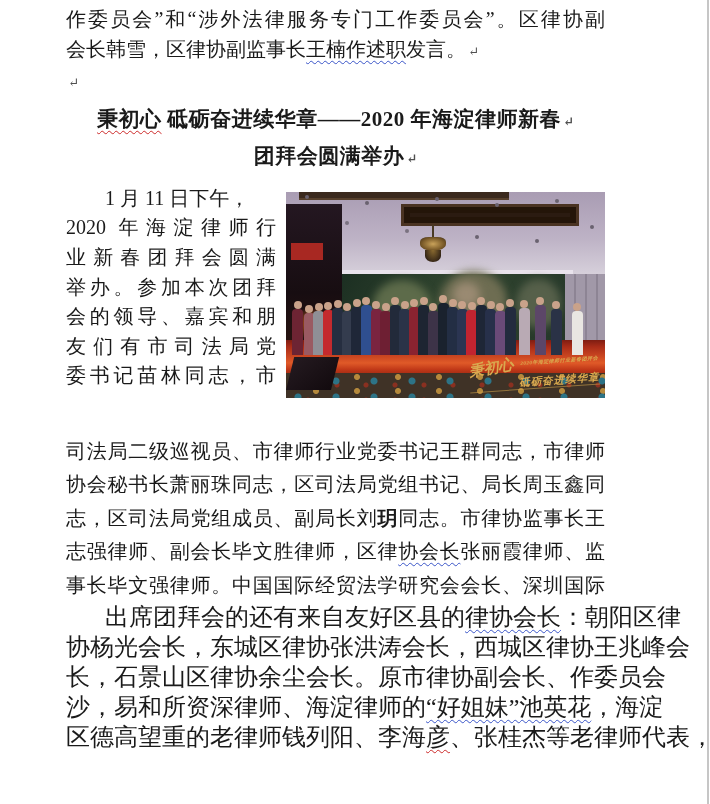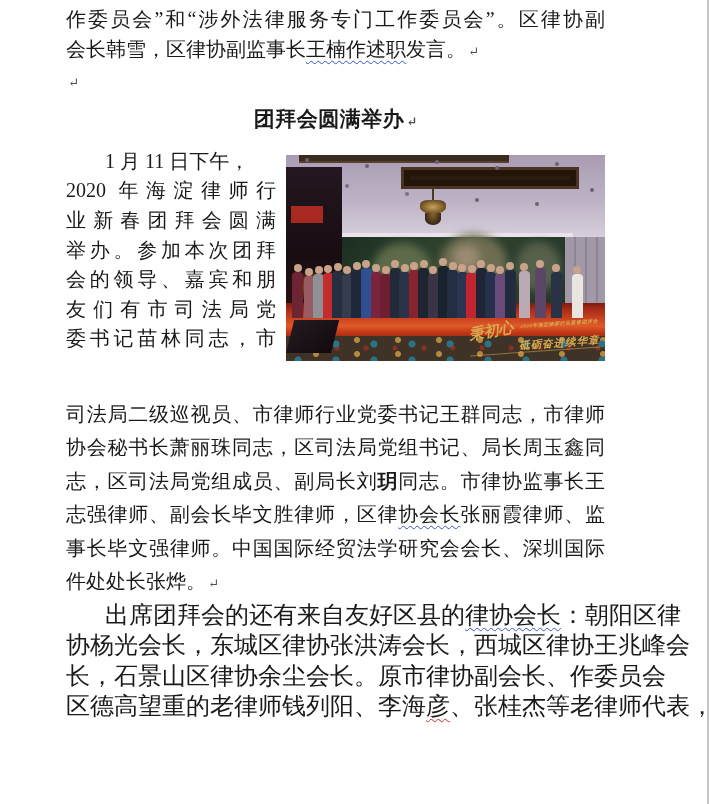--- a/index.html
+++ b/index.html
@@ -98,20 +98,21 @@
   <div class="block bodytext">
       <div class="line j-all"><span>作委员会”和“涉外法律服务专门工作委员会”。区律协副</span></div>
       <div class="line"><span>会长韩雪，区律协副监事长</span><span class="sq-blue">王楠作述职</span><span>发言。</span><span class="mark">↵</span></div>
     </div>
 
   <div class="block bodytext empty-par">
       <div class="line"><span class="mark">↵</span></div>
     </div>
 
   <div class="block title-block">
+      <div class="line j-center"><span class="sq-red">秉初心</span><span> 砥砺奋进续华章——2020 年海淀律师新春</span><span class="mark">↵</span></div>
       <div class="line j-center"><span>团拜会圆满举办</span><span class="mark">↵</span></div>
     </div>
 
   <div class="event-wrap">
 
     <div class="photo">
       <div class="ph-ceiling">
         <div class="ph-coffer1"></div>
         <div class="ph-coffer2"></div>
         <div class="ph-dots"></div>
@@ -177,26 +178,26 @@
         <div class="line j-all"><span>会的领导、嘉宾和朋</span></div>
         <div class="line j-all"><span>友们有市司法局党</span></div>
         <div class="line j-all"><span>委书记苗林同志，市</span></div>
       </div>
     <div class="block event-full">
         <div class="line j-all"><span>司法局二级巡视员、市律师行业党委书记王群同志，市律师</span></div>
         <div class="line j-all"><span>协会秘书长萧丽珠同志，区司法局党组书记、局长周玉鑫同</span></div>
         <div class="line j-all"><span>志，区司法局党组成员、副局长刘</span><span class="sq-bold">玥</span><span>同志。市律协监事长王</span></div>
         <div class="line j-all"><span>志强律师、副会长毕文胜律师，区律</span><span class="sq-blue">协会长</span><span>张丽霞律师、监</span></div>
         <div class="line j-all"><span>事长毕文强律师。中国国际经贸法学研究会会长、深圳国际</span></div>
-        <div class="line"><span>件处处长张烨。</span><span class="mark">↵</span></div>
       </div>
   </div>
 
   <div class="block guests">
       <div class="line j-all indent"><span>出席团拜会的还有来自友好区县的</span><span class="sq-blue">律协会长</span><span>：朝阳区律</span></div>
       <div class="line j-all"><span>协杨光会长，东城区律协张洪涛会长，西城区律协王兆峰会</span></div>
       <div class="line j-all"><span>长，石景山区律协余尘会长。原市律协副会长、作委员会</span></div>
+      <div class="line j-all"><span>沙，易和所资深律师、海淀律师的</span><span class="sq-blue">“好姐妹”池英花</span><span>，海淀</span></div>
       <div class="line j-all"><span>区德高望重的老律师钱列阳、李海</span><span class="sq-red">彦</span><span>、张桂杰等老律师代表，</span></div>
     </div>
 
 </div>
 
 <div class="right-edge"></div>
 
 </body></html>

